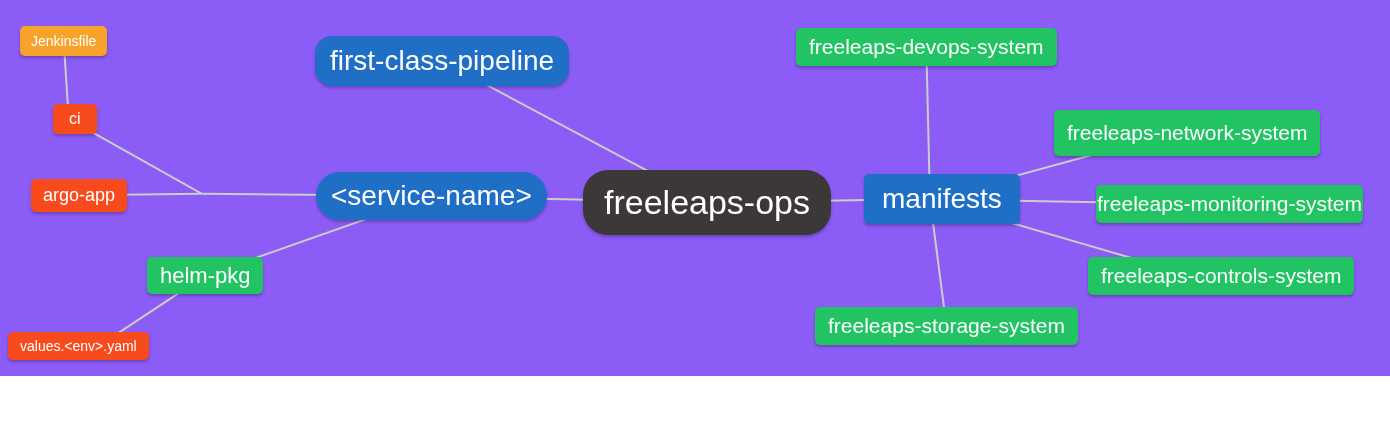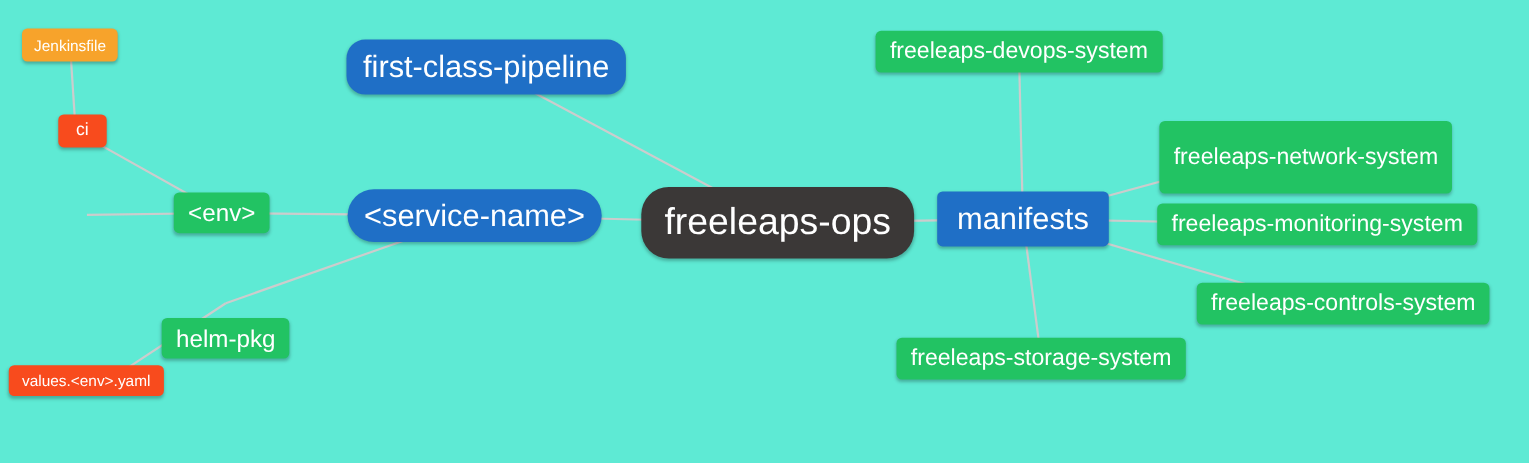--- a/index.html
+++ b/index.html
@@ -4,22 +4,22 @@
 <style>
   html, body {
     margin: 0;
     padding: 0;
     background: #ffffff;
     font-family: "Liberation Sans", "DejaVu Sans", sans-serif;
   }
   .canvas {
     position: relative;
     width: 1390px;
-    height: 421px;
-    background: #5eead4;
+    height: 376px;
+    background: #8b5cf6;
     overflow: hidden;
   }
   #edge-layer {
     position: absolute;
     left: 0; top: 0;
     width: 1390px;
     height: 421px;
     z-index: 0;
   }
   .node {
@@ -38,22 +38,22 @@
   .n-ci          { left: 53px;  top: 104px; font-size: 16px; padding: 6px 16px; }
   .n-argo        { left: 31px;  top: 179px; font-size: 18px; padding: 6px 12px; }
   .n-env         { left: 158px; top: 175px; font-size: 22px; padding: 6px 13px; }
   .n-helm        { left: 147px; top: 257px; font-size: 22px; padding: 6px 13px; }
   .n-values      { left: 8px;   top: 332px; font-size: 14px; padding: 6px 12px; }
   .n-fcp         { left: 315px; top: 36px;  font-size: 28px; padding: 9px 15px; border-radius: 17px; }
   .n-service     { left: 316px; top: 172px; font-size: 28px; padding: 8px 15px; }
   .n-root        { left: 583px; top: 170px; font-size: 34px; padding: 13px 21px; border-radius: 25px; }
   .n-manifests   { left: 852px; top: 174px; font-size: 28px; padding: 9px 18px; }
   .n-devops      { left: 796px; top: 28px;  font-size: 21px; padding: 7px 13px; }
-  .n-network     { left: 1054px; top: 110px; font-size: 21px; padding: 21px 13px; }
-  .n-monitoring  { left: 1052px; top: 185px; font-size: 21px; padding: 7px 13px; }
+  .n-network     { left: 1054px; top: 110px; font-size: 21px; padding: 11px 13px; }
+  .n-monitoring  { left: 1096px; top: 185px; font-size: 21px; padding: 7px 1px; }
   .n-controls    { left: 1060px; top: 257px; font-size: 21px; padding: 7px 13px; margin-left: 28px; }
   .n-storage     { left: 815px;  top: 307px; font-size: 21px; padding: 7px 13px; }
 </style>
 </head>
 <body style="background: rgb(255, 255, 255);">
 
 <div class="canvas" id="canvas">
 
   <svg id="edge-layer">
       <line x1="63.6875" y1="41.046875" x2="68.78125" y2="119.1953125" stroke="#cccccc" stroke-width="2"></line>
@@ -73,46 +73,46 @@
     </svg>
 
   <div class="node n-jenkinsfile" style="background: rgb(247, 163, 43); color: rgb(255, 255, 255);">
     <span>Jenkinsfile</span>
   </div>
 
   <div class="node n-ci" style="background: rgb(248, 75, 29); color: rgb(255, 255, 255);">
     <span>ci</span>
   </div>
 
-
-  <div class="node n-env" style="background: rgb(34, 195, 99); color: rgb(255, 255, 255);">
-    <span>&lt;env&gt;</span>
+  <div class="node n-argo" style="background: rgb(248, 75, 29); color: rgb(255, 255, 255);">
+    <span>argo-app</span>
   </div>
 
-  <div class="node n-helm" style="background: rgb(34, 195, 99); color: rgb(255, 255, 255); margin-top: 32px;">
+
+  <div class="node n-helm" style="background: rgb(34, 195, 99); color: rgb(255, 255, 255);">
     <span>helm-pkg</span>
   </div>
 
   <div class="node n-values" style="background: rgb(248, 75, 29); color: rgb(255, 255, 255);">
     <span>values.&lt;env&gt;.yaml</span>
   </div>
 
   <div class="node n-fcp" style="background: rgb(31, 111, 198); color: rgb(255, 255, 255);">
     <span>first-class-pipeline</span>
   </div>
 
   <div class="node n-service" style="background: rgb(31, 111, 198); color: rgb(255, 255, 255); border-radius: 24px;">
     <span>&lt;service-name&gt;</span>
   </div>
 
   <div class="node n-root" style="background: rgb(59, 56, 55); color: rgb(255, 255, 255);">
     <span>freeleaps-ops</span>
   </div>
 
-  <div class="node n-manifests" style="background: rgb(31, 111, 198); color: rgb(255, 255, 255);">
+  <div class="node n-manifests" style="background: rgb(31, 111, 198); color: rgb(255, 255, 255); margin-left: 12px;">
     <span>manifests</span>
   </div>
 
   <div class="node n-devops" style="background: rgb(34, 195, 99); color: rgb(255, 255, 255);">
     <span>freeleaps-devops-system</span>
   </div>
 
   <div class="node n-network" style="background: rgb(34, 195, 99); color: rgb(255, 255, 255);">
     <span>freeleaps-network-system</span>
   </div>

